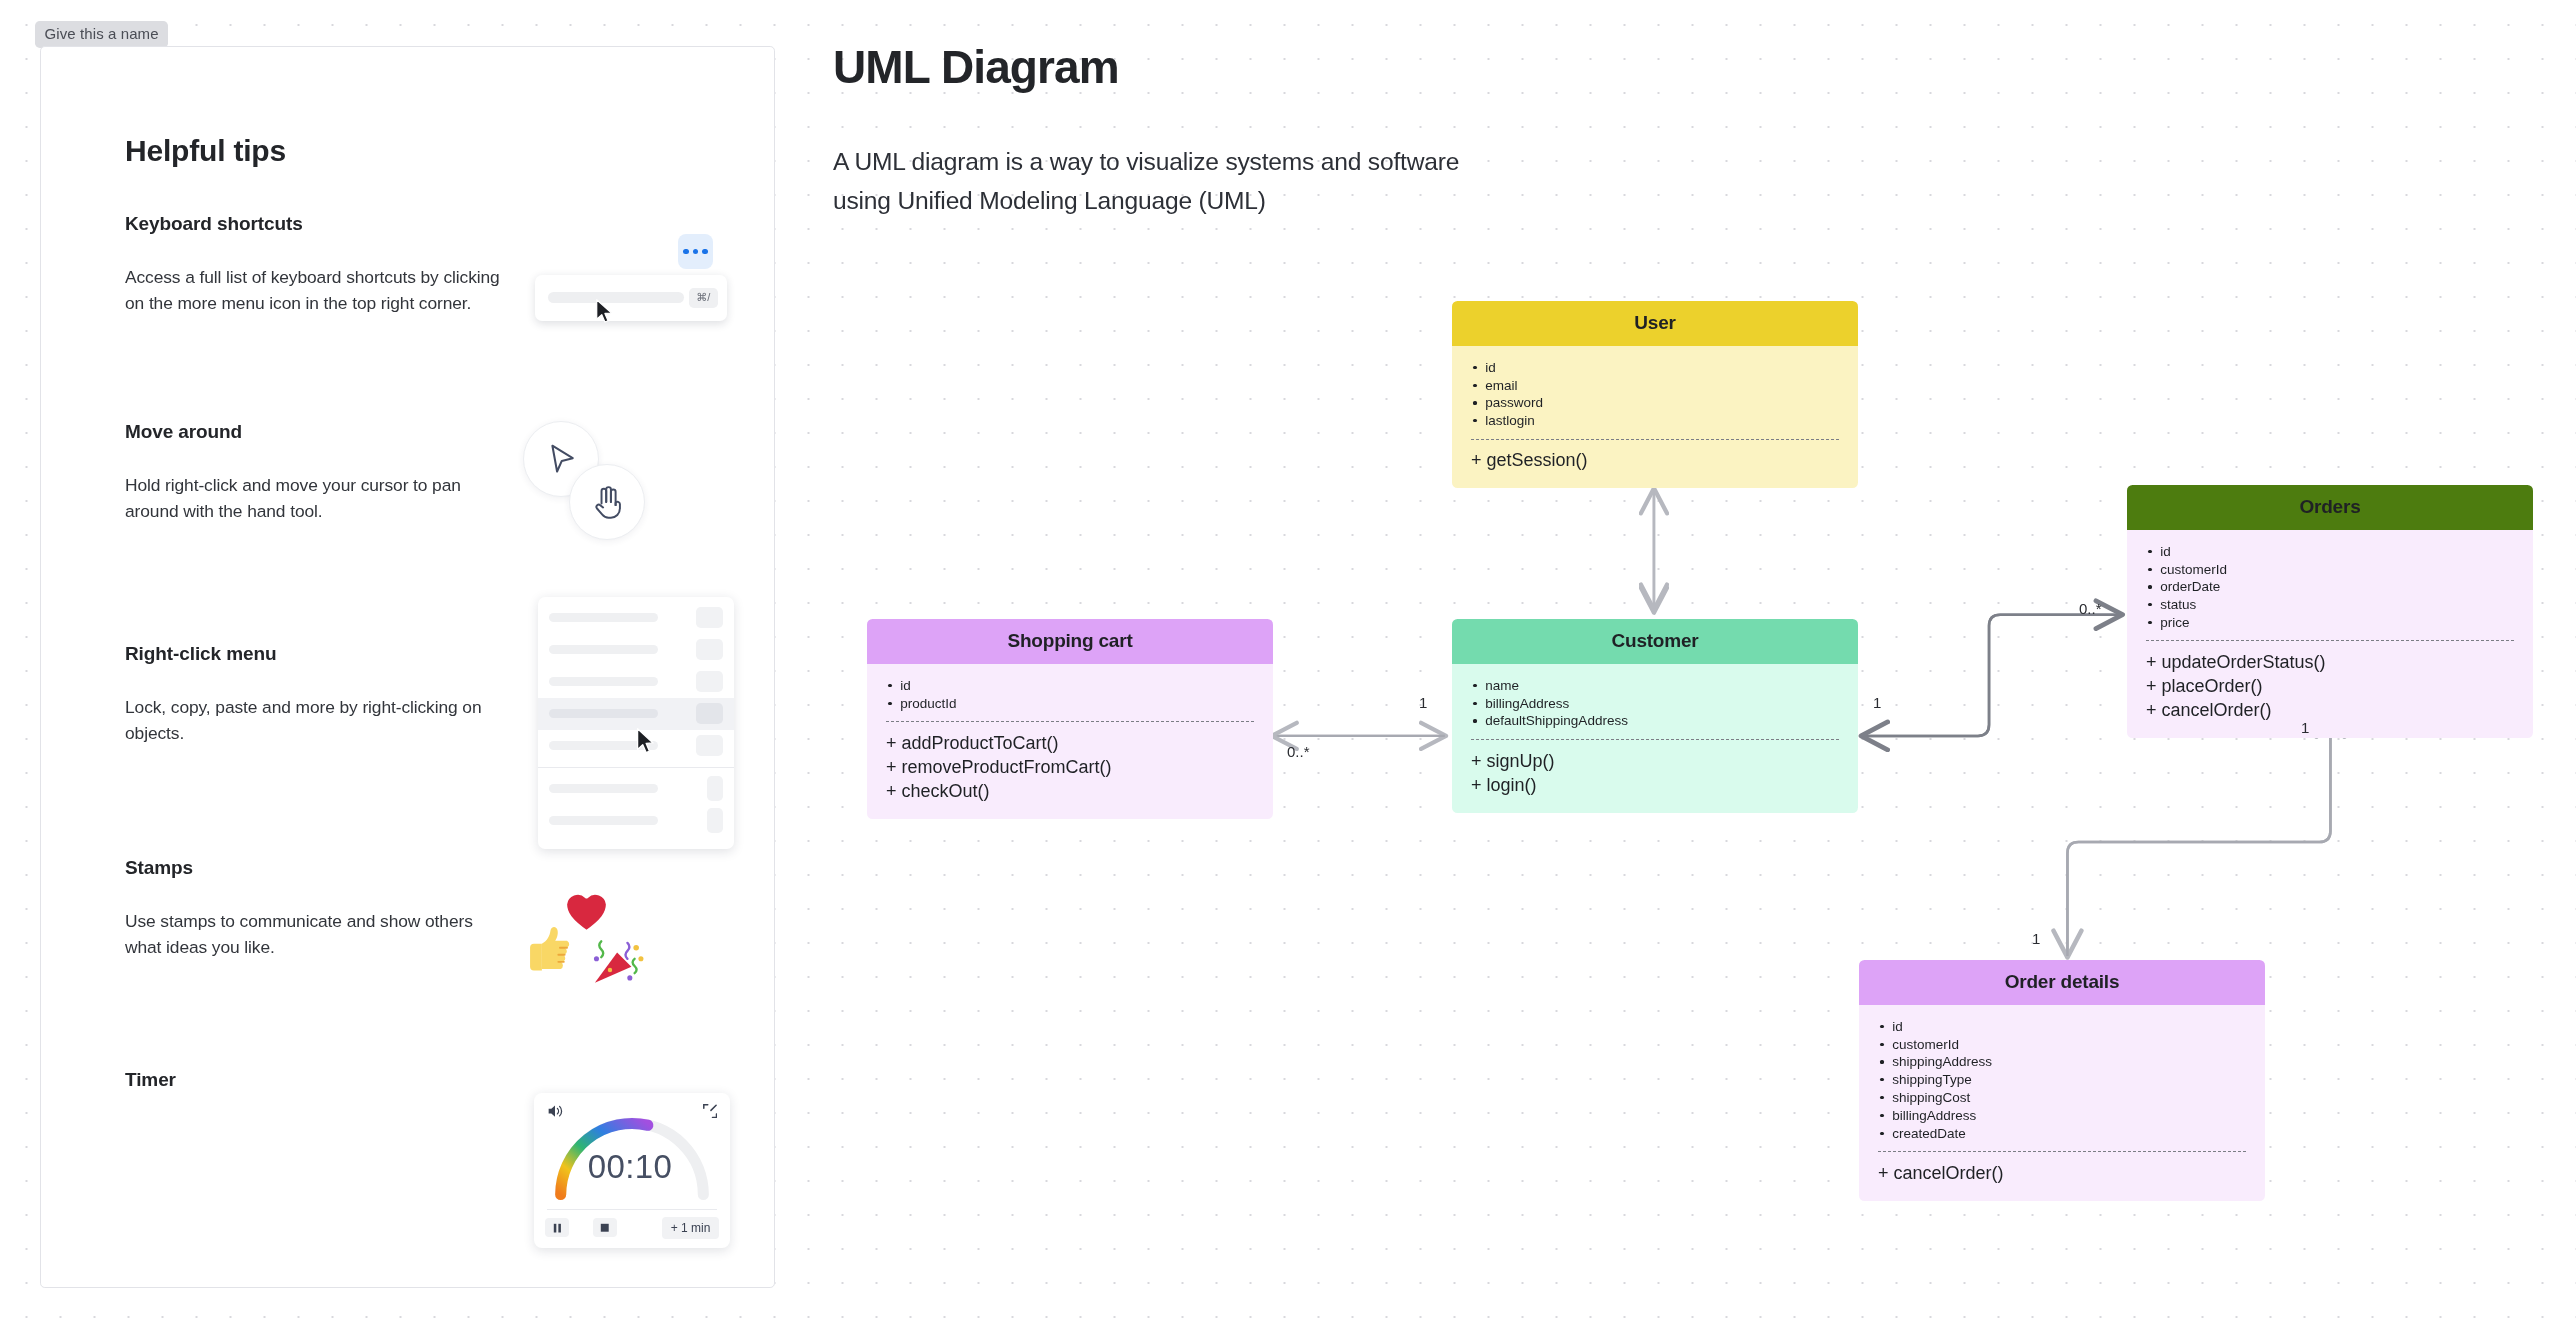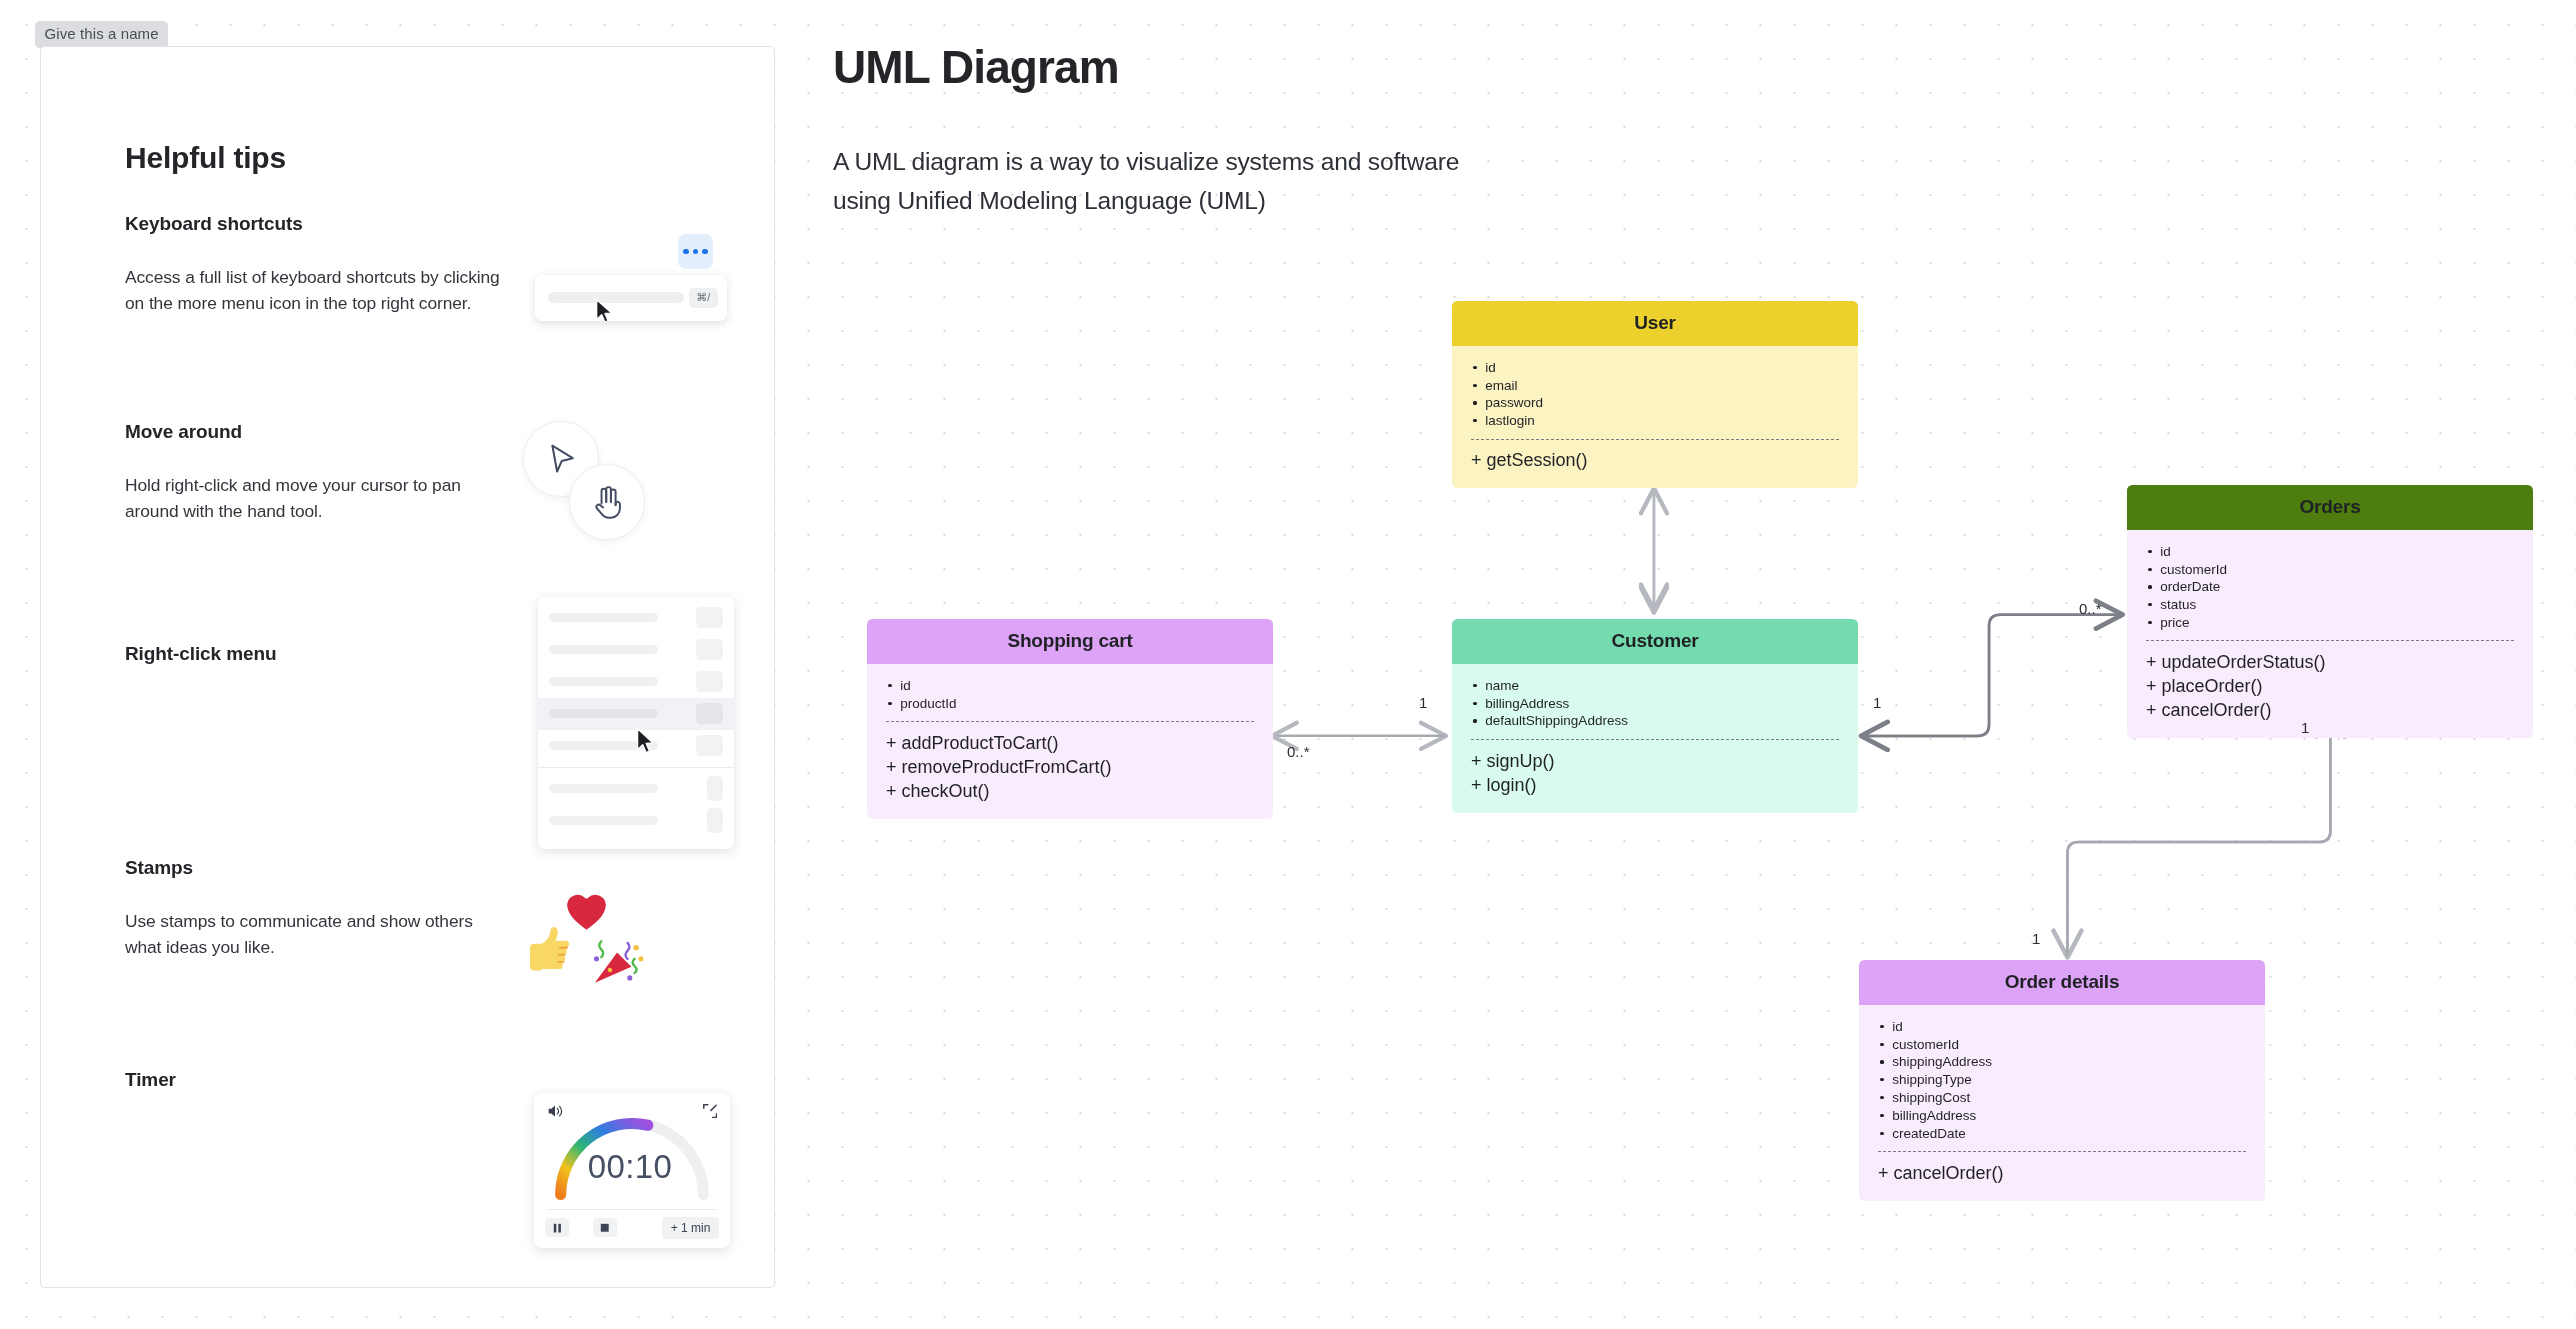--- a/index.html
+++ b/index.html
@@ -51,21 +51,21 @@
   .tips-inner {
     position: relative;
     width: 100%;
     height: 100%;
     padding: 70px 0 0 0;
   }
 
   .tips-title {
     position: absolute;
     left: 84px;
-    top: 94px;
+    top: 87px;
     font-size: 30px;
     font-weight: bold;
     color: #232529;
     letter-spacing: -0.2px;
   }
 
   .tip {
     position: absolute;
     left: 84px;
     width: 380px;
@@ -347,20 +347,21 @@
             <path d="M22 24 V8 a3 3 0 0 1 6 0 v16"></path>
             <path d="M28 24 V11 a3 3 0 0 1 6 0 v17"></path>
             <path d="M34 28 v-3 a3 3 0 0 1 5.5 1.6 V32 c0 7-5 12-11.5 12 h-3 c-4 0-6-1.5-8-4 L10 32 a3 3 0 0 1 4.4-4 L18 31"></path>
           </g>
         </svg>
       </div>
     </div>
 
     <div class="tip" style="top:596px;">
       <div class="tip-heading">Right-click menu</div>
+      <div class="tip-body">Lock, copy, paste and more by right-clicking on objects.</div>
     </div>
     <div class="tip-art" id="art-menu">
       <div class="menu-card">
         <div style="padding-top:4.8px;"></div>
         <div class="menu-row">
             <span class="line"></span>
             <span class="sq"></span>
           </div>
         <div class="menu-row">
             <span class="line"></span>

